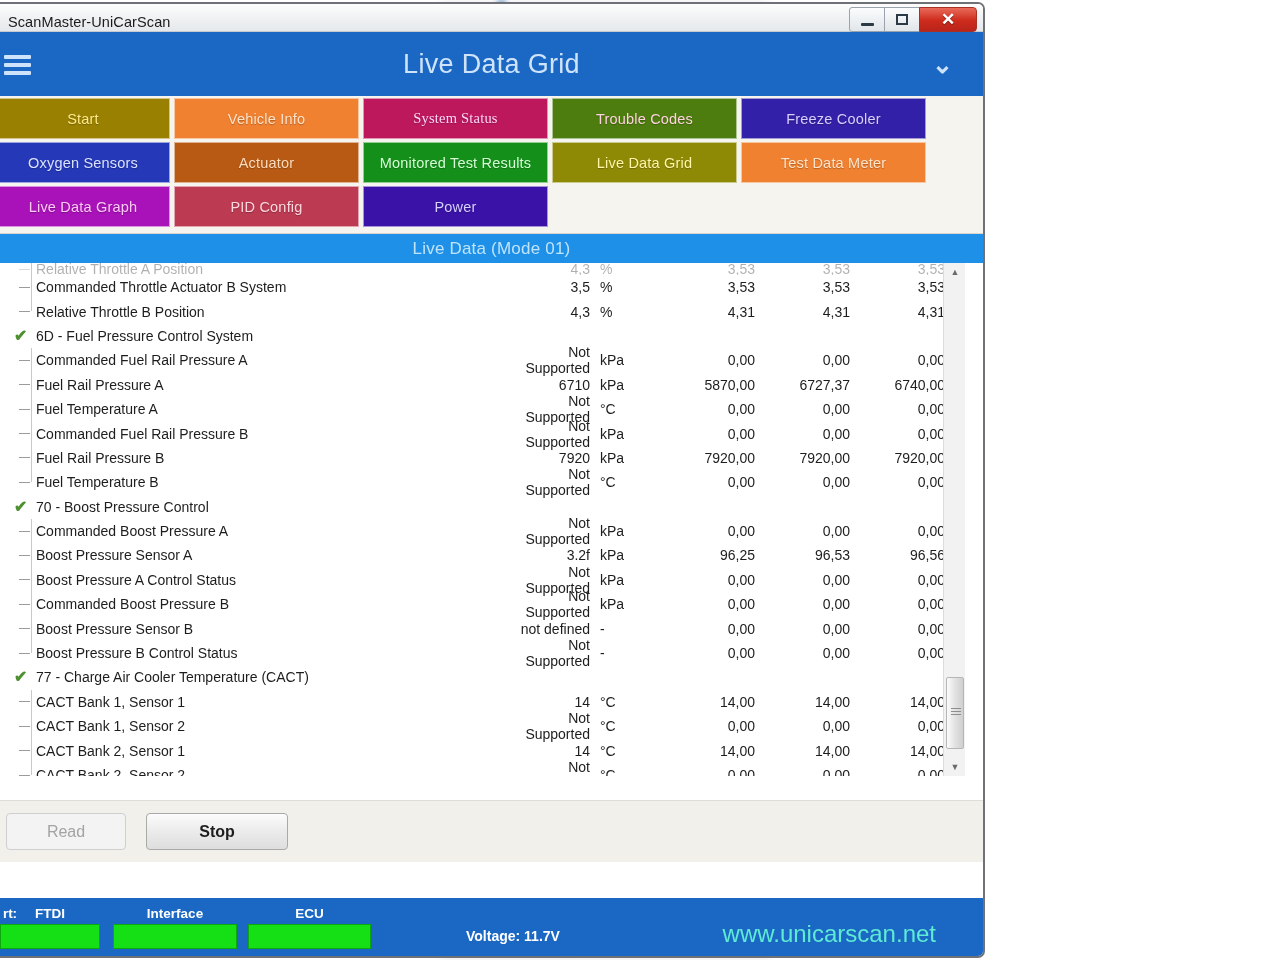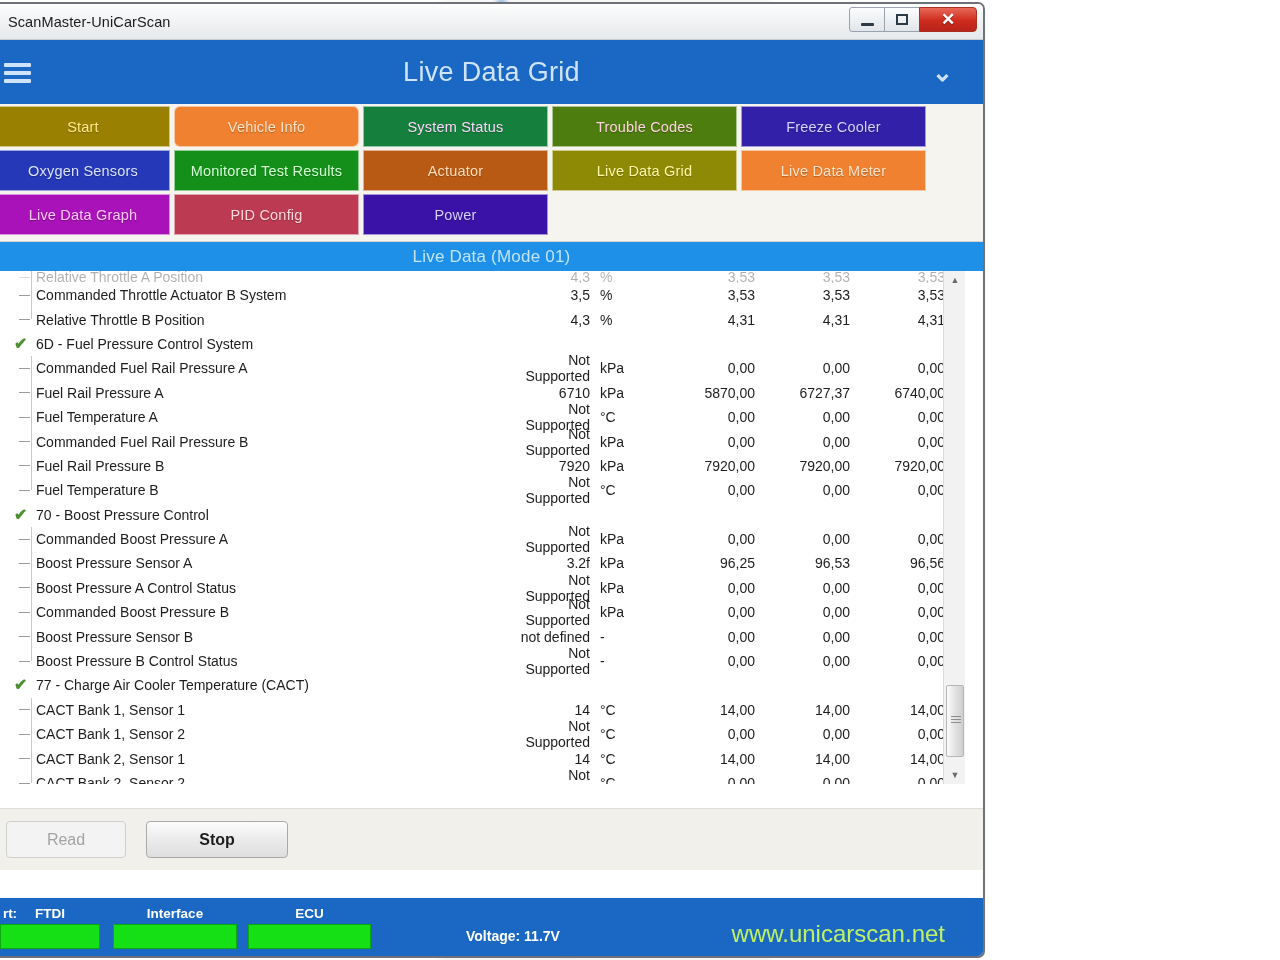--- a/index.html
+++ b/index.html
@@ -35,21 +35,21 @@
     position: absolute; left: 0px; top: 2px; width: 985px; height: 956px;
     background: #ffffff;
     border: 2px solid #6e7276;
     border-left: none;
     border-radius: 0 7px 7px 0;
     overflow: hidden;
   }
 
   
   .titlebar {
-    position: relative; height: 36px; width: 100%;
+    position: relative; height: 28px; width: 100%;
     background: linear-gradient(#fdfdfd, #eef0f2 60%, #e6e9ec);
     border-bottom: 1px solid #c6cbd0;
   }
   .titlebar-text {
     position: absolute; left: 8px; top: 10px;
     font-size: 14.5px; color: #1b1b1b; letter-spacing: .1px;
   }
   .win-controls { position: absolute; right: 6px; top: 3px; display: flex; height: 26px; }
   .win-btn {
     width: 36px; height: 25px; border: 1px solid #9aa3ad;
@@ -191,22 +191,22 @@
     text-align: center; margin-bottom: 3px;
   }
   .status-item .led {
     width: 100%; height: 25px; background: #15e015; border: 1px solid #0da80d;
   }
   .voltage {
     position: absolute; left: 466px; top: 30px;
     font-size: 14px; color: #ffffff; font-weight: bold;
   }
   .weblink {
-    position: absolute; right: 38px; top: 22px;
-    font-size: 24px; color: #bef264;
+    position: absolute; right: 47px; top: 22px;
+    font-size: 24px; color: #5eead4;
   }
 </style>
 </head>
 <body>
 
 <div id="root">
 
   <div class="bg-window">
     <div class="bg-bar"></div>
     <div class="bg-line"></div>
@@ -238,31 +238,31 @@
           <span></span>
           <span></span>
       </div>
       <div class="app-title">Live Data Grid</div>
       <div class="chevron">⌄</div>
     </div>
 
     <div class="nav-grid" id="navGrid">
         <div class="nav-row">
           <div class="nav-btn" style="background: rgb(153, 128, 0); color: rgb(255, 233, 138);">Start</div>
-          <div class="nav-btn" style="background: rgb(239, 129, 48); color: rgb(255, 227, 201); border-radius: 6px;">Vehicle Info</div>
-          <div class="nav-btn" style="background: #15803d; color: rgb(255, 214, 251);">System Status</div>
+          <div class="nav-btn" style="background: rgb(239, 129, 48); color: rgb(255, 227, 201);">Vehicle Info</div>
+          <div class="nav-btn" style="background: #be185d; color: rgb(255, 214, 251); font-family: Liberation Serif, serif;">System Status</div>
           <div class="nav-btn" style="background: #4d7c0f; color: rgb(255, 212, 222);">Trouble Codes</div>
           <div class="nav-btn" style="background: rgb(51, 32, 168); color: rgb(214, 208, 255);">Freeze Cooler</div>
         </div>
         <div class="nav-row">
           <div class="nav-btn" style="background: rgb(36, 56, 184); color: rgb(219, 226, 255);">Oxygen Sensors</div>
+          <div class="nav-btn" style="background: rgb(184, 90, 20); color: rgb(255, 220, 187);">Actuator</div>
           <div class="nav-btn" style="background: rgb(20, 144, 26); color: rgb(213, 255, 213);">Monitored Test Results</div>
-          <div class="nav-btn" style="background: rgb(184, 90, 20); color: rgb(255, 220, 187);">Actuator</div>
           <div class="nav-btn" style="background: rgb(143, 138, 6); color: rgb(255, 246, 168);">Live Data Grid</div>
-          <div class="nav-btn" style="background: rgb(239, 129, 48); color: rgb(255, 227, 201);">Live Data Meter</div>
+          <div class="nav-btn" style="background: rgb(239, 129, 48); color: rgb(255, 227, 201);">Test Data Meter</div>
         </div>
         <div class="nav-row">
           <div class="nav-btn" style="background: rgb(168, 18, 184); color: rgb(255, 201, 246);">Live Data Graph</div>
           <div class="nav-btn" style="background: rgb(188, 58, 82); color: rgb(255, 215, 222);">PID Config</div>
           <div class="nav-btn" style="background: rgb(58, 18, 168); color: rgb(214, 207, 255);">Power</div>
         </div>
       </div>
 
     <div class="section-bar">
       <span>Live Data (Mode 01)</span>

